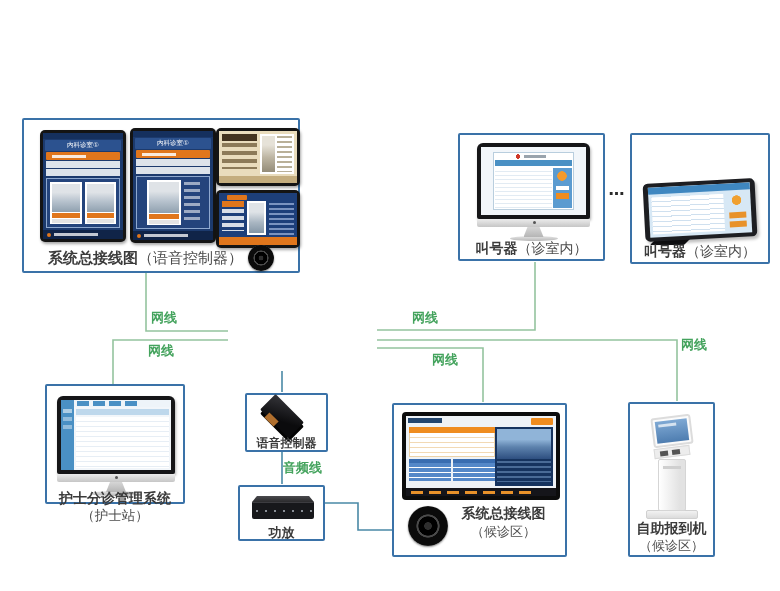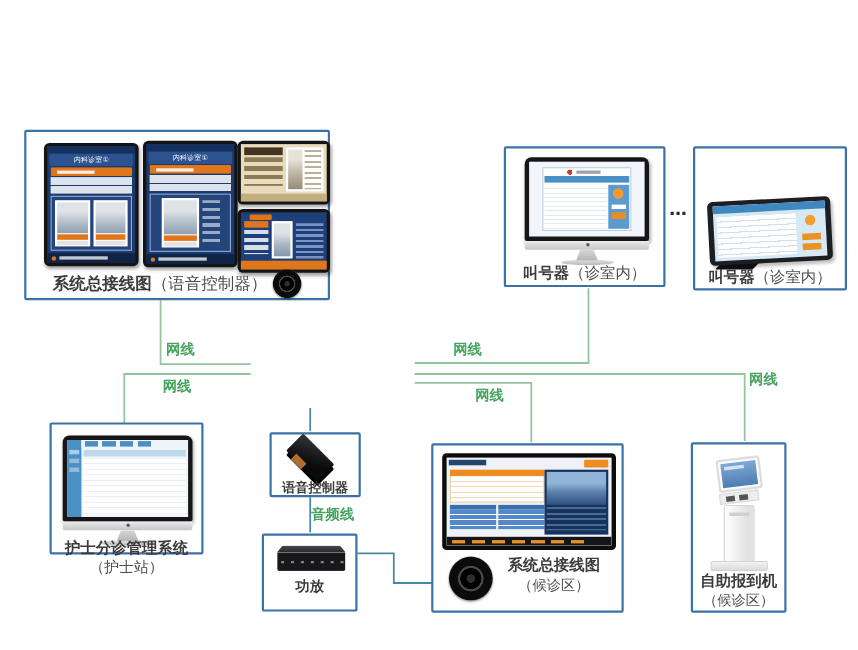--- a/index.html
+++ b/index.html
@@ -342,21 +342,21 @@
     <div class="voice-dev">
       <div class="vd-depth"></div>
       <div class="vd-main"></div>
       <div class="vd-corner"></div>
     </div>
     <div class="node-label" style="top:40px; font-size:12px;">
       <span class="lbl-main">语音控制器</span>
     </div>
   </div>
 
-  <div class="nbox" style="left:238px; top:485px; width:87px; height:71px;">
+  <div class="nbox" style="left:238px; top:485px; width:87px; height:56px;">
     <div class="amp-dev">
       <div class="amp-top"></div>
       <div class="amp-body"></div>
     </div>
     <div class="node-label" style="top:37px; font-size:13px;">
       <span class="lbl-main">功放</span>
     </div>
   </div>
 
   <div class="nbox" style="left:392px; top:403px; width:175px; height:154px;">

